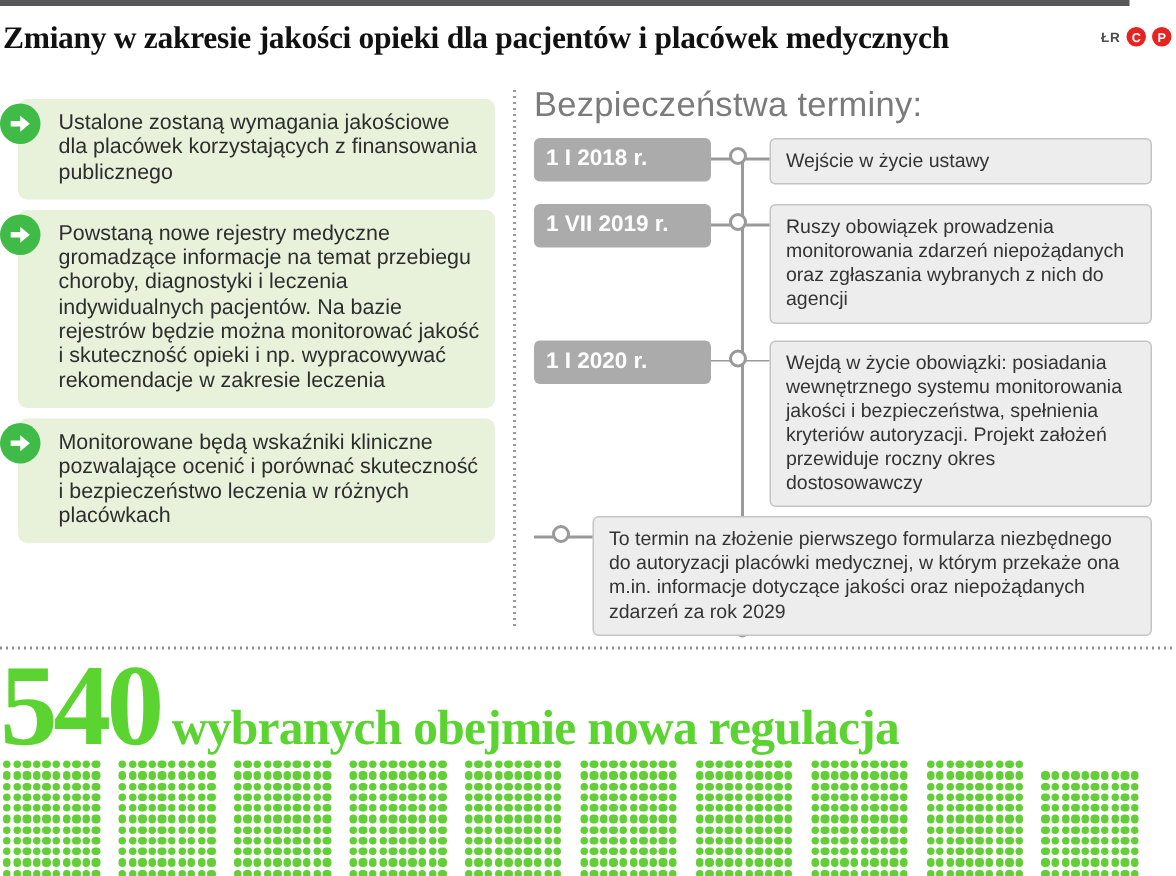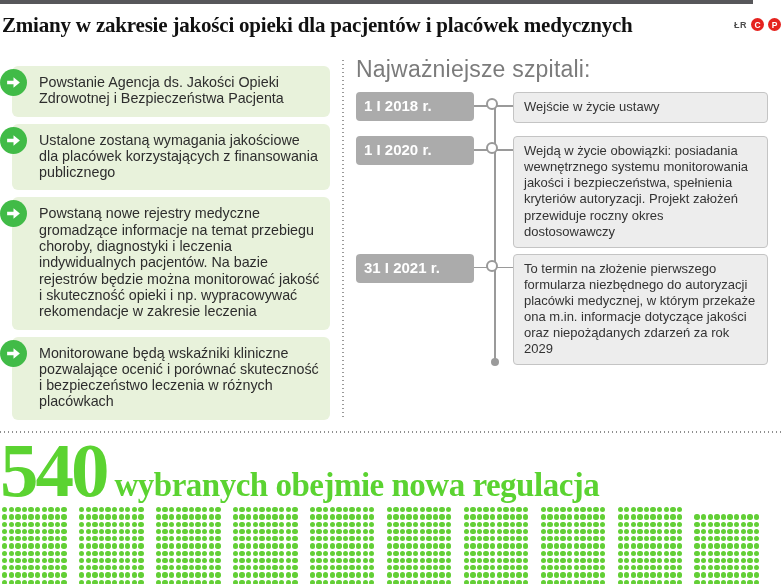--- a/index.html
+++ b/index.html
@@ -105,28 +105,20 @@
 
   <h1 class="title">Zmiany w zakresie jakości opieki dla pacjentów i placówek medycznych</h1>
 
   <div class="logo">
     <span class="logo-initials">ŁR</span>
     <span class="logo-circle">C</span>
     <span class="logo-circle">P</span>
   </div>
 
   <div class="left-col">
-    <div class="item">
-      <span class="item-icon">
-        <svg viewBox="0 0 24 24">
-            <path d="M3 9.5h9V4.5L21 12l-9 7.5v-5H3z" fill="#fff"></path>
-          </svg>
-      </span>
-      <span>Powstanie Agencja ds. Jakości Opieki Zdrowotnej i Bezpieczeństwa Pacjenta</span>
-    </div>
     <div class="item">
       <span class="item-icon">
         <svg viewBox="0 0 24 24">
             <path d="M3 9.5h9V4.5L21 12l-9 7.5v-5H3z" fill="#fff"></path>
           </svg>
       </span>
       <span>Ustalone zostaną wymagania jakościowe dla placówek korzystających z finansowania publicznego</span>
     </div>
     <div class="item">
       <span class="item-icon">
@@ -142,47 +134,54 @@
             <path d="M3 9.5h9V4.5L21 12l-9 7.5v-5H3z" fill="#fff"></path>
           </svg>
       </span>
       <span>Monitorowane będą wskaźniki kliniczne pozwalające ocenić i porównać skuteczność i bezpieczeństwo leczenia w różnych placówkach</span>
     </div>
   </div>
 
   <div class="v-sep"></div>
 
   <div class="right-col">
-    <h2 class="timeline-heading">Najważniejsze szpitali:</h2>
+    <h2 class="timeline-heading">Bezpieczeństwa terminy:</h2>
 
     <div class="timeline">
       <div class="t-vline"></div>
       <div class="t-enddot"></div>
 
       <div class="t-row mb1">
         <div class="t-date">1 I 2018 r.</div>
         <div class="t-conn">
           <div class="h-line"></div>
           <div class="t-dot"></div>
         </div>
         <div class="t-desc single">Wejście w życie ustawy</div>
       </div>
 
+      <div class="t-row mb2">
+        <div class="t-date">1 VII 2019 r.</div>
+        <div class="t-conn">
+          <div class="h-line"></div>
+          <div class="t-dot"></div>
+        </div>
+        <div class="t-desc">Ruszy obowiązek prowadzenia monitorowania zdarzeń niepożądanych oraz zgłaszania wybranych z nich do agencji</div>
+      </div>
 
       <div class="t-row mb3">
         <div class="t-date">1 I 2020 r.</div>
         <div class="t-conn">
           <div class="h-line"></div>
           <div class="t-dot"></div>
         </div>
         <div class="t-desc">Wejdą w życie obowiązki: posiadania wewnętrznego systemu monitorowania jakości i bezpieczeństwa, spełnienia kryteriów autoryzacji. Projekt założeń przewiduje roczny okres dostosowawczy</div>
       </div>
 
       <div class="t-row">
-        <div class="t-date">31 I 2021 r.</div>
         <div class="t-conn">
           <div class="h-line"></div>
           <div class="t-dot"></div>
         </div>
         <div class="t-desc">To termin na złożenie pierwszego formularza niezbędnego do autoryzacji placówki medycznej, w którym przekaże ona m.in. informacje dotyczące jakości oraz niepożądanych zdarzeń za rok 2029</div>
       </div>
     </div>
   </div>
 
   <div class="h-sep"></div>

